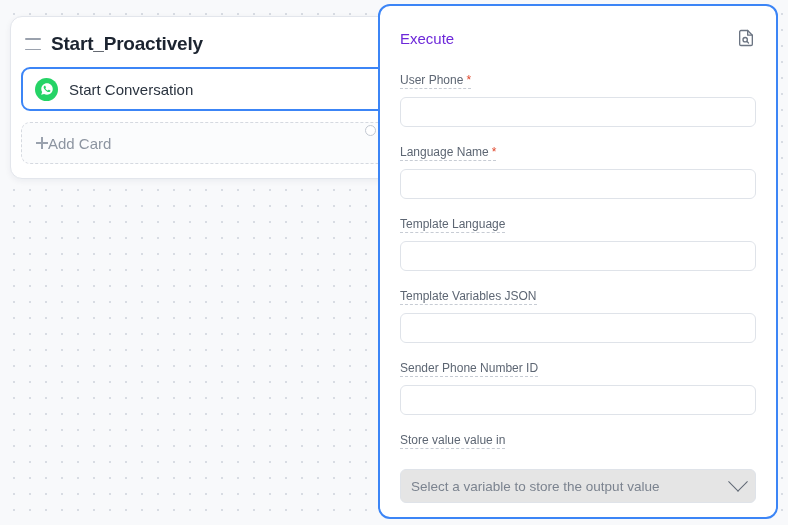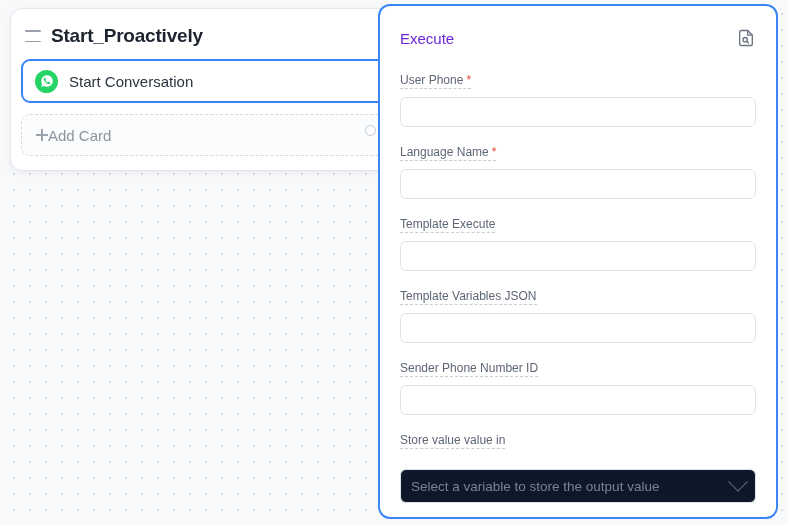--- a/index.html
+++ b/index.html
@@ -23,21 +23,21 @@
     background-color: #f8f9fb;
     background-image: radial-gradient(circle, #d8dce3 1px, transparent 1.2px);
     background-size: 16px 16px;
     background-position: 6px 6px;
   }
 
   
   #flow-node {
     position: absolute;
     left: 10px;
-    top: 8px;
+    top: 16px;
     width: 396px;
     background: #ffffff;
     border: 1px solid #e3e6ec;
     border-radius: 12px;
     box-shadow: 0 2px 6px rgba(20,30,60,0.06);
     padding: 0 0 14px 0;
     box-sizing: border-box;
   }
   .node-header {
     display: flex;
@@ -200,21 +200,21 @@
     font-family: "Liberation Sans", sans-serif;
   }
   .field-input::placeholder { color: #aab1bb; }
 
   .select-box {
     margin-top: 12px;
     width: 100%;
     height: 34px;
     border: 1px solid #dfe3e9;
     border-radius: 6px;
-    background: #0f172a;
+    background: #e5e5e5;
     box-sizing: border-box;
     display: flex;
     align-items: center;
     justify-content: space-between;
     padding: 0 10px 0 10px;
     cursor: pointer;
   }
   .select-value {
     font-size: 13.5px;
     color: #7b838f;
@@ -279,21 +279,21 @@
   </div>
 
   <div class="field">
     <div class="field-label">
       <span>Language Name</span><span class="req">*</span>
     </div>
     <input class="field-input" type="text" value="" style="">
   </div>
 
   <div class="field">
-    <div class="field-label">Template Execute</div>
+    <div class="field-label">Template Language</div>
     <input class="field-input" type="text" value="" style="">
   </div>
 
   <div class="field">
     <div class="field-label">Template Variables JSON</div>
     <input class="field-input" type="text" value="" style="">
   </div>
 
   <div class="field">
     <div class="field-label">Sender Phone Number ID</div>

